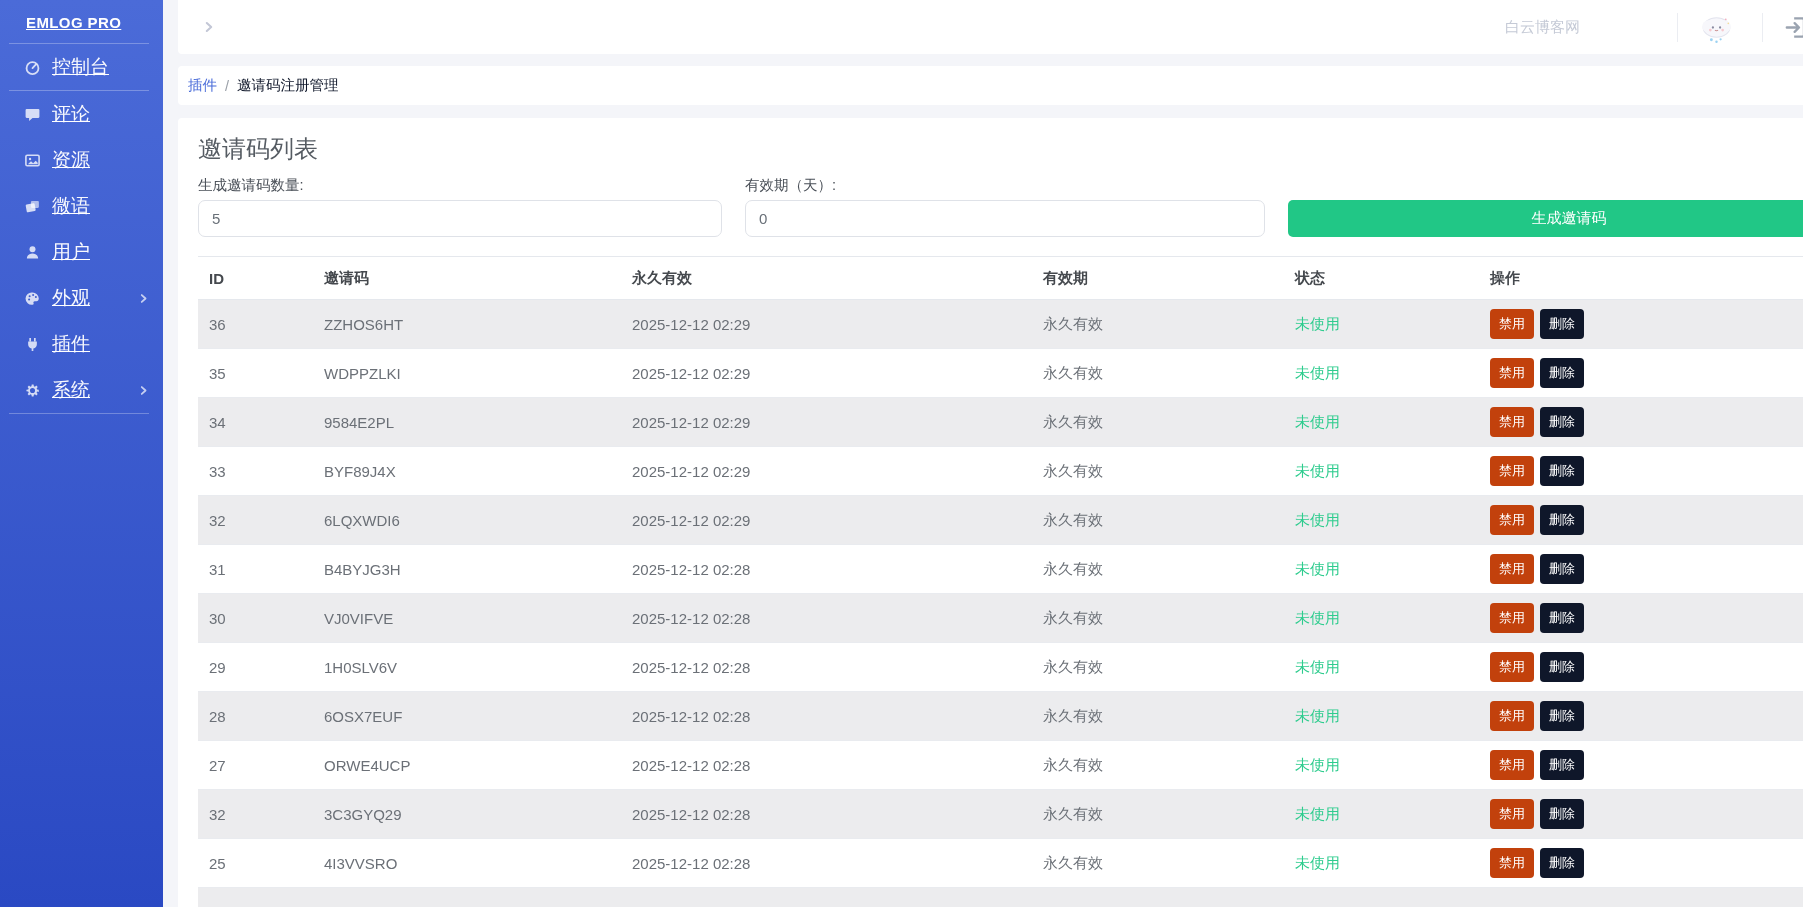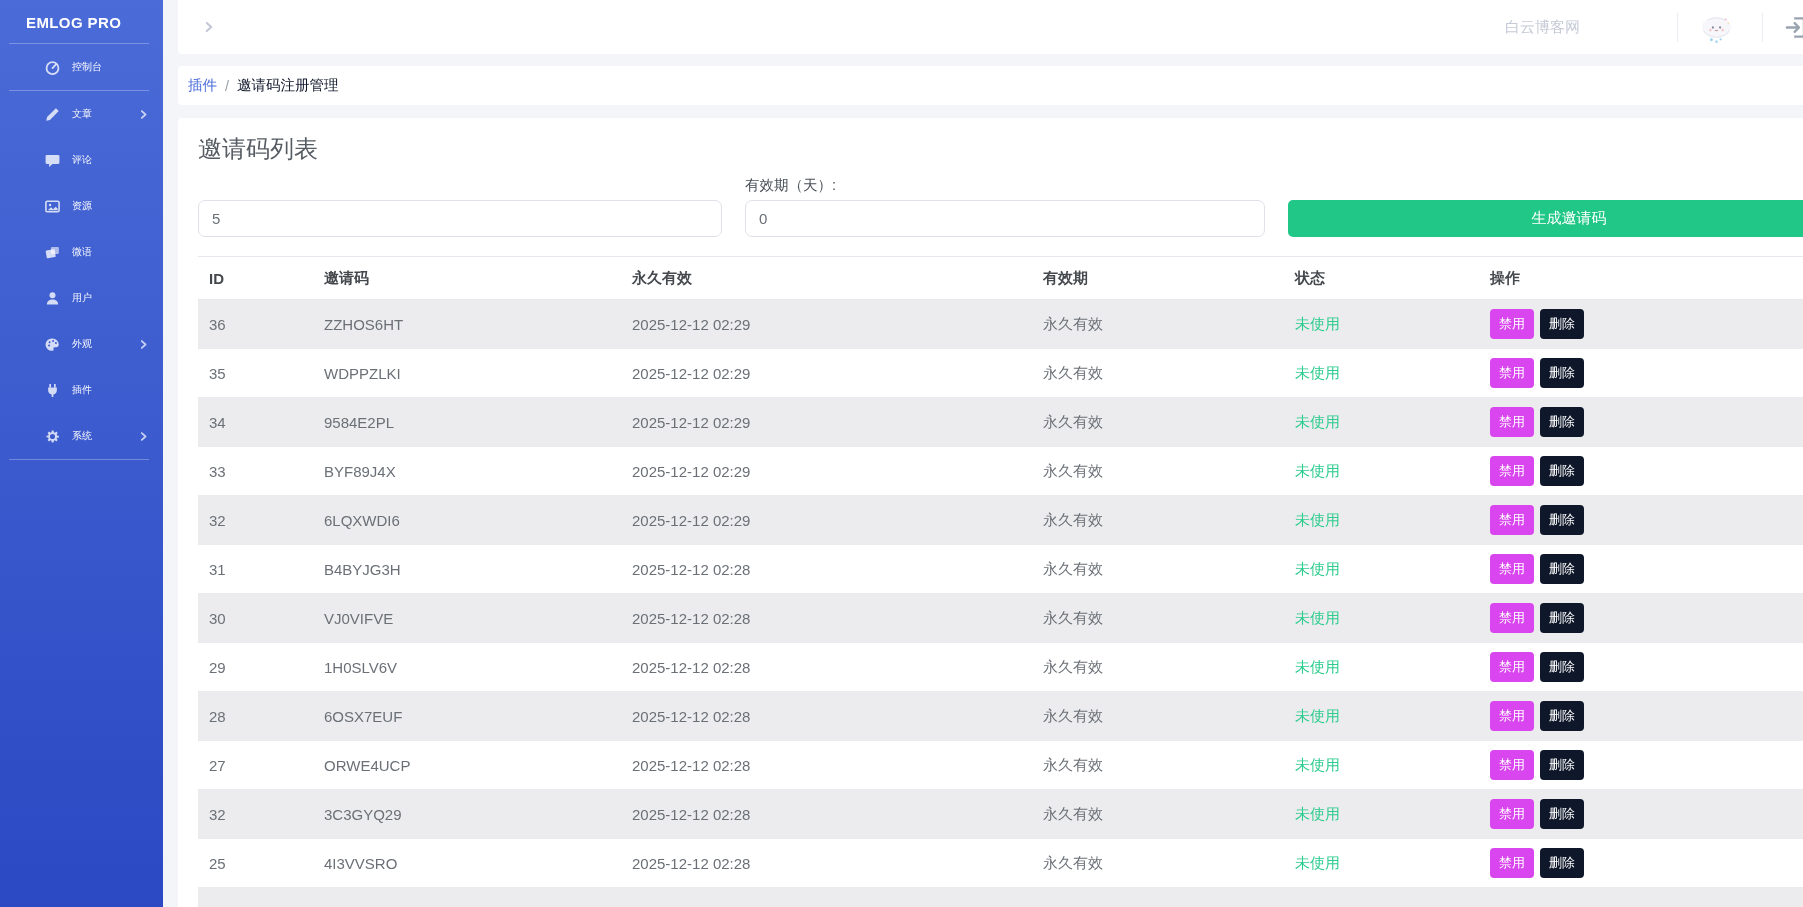--- a/index.html
+++ b/index.html
@@ -2,24 +2,24 @@
 <html><head>
 <meta charset="utf-8">
 <style>
   * { margin:0; padding:0; box-sizing:border-box; }
   html,body { width:1803px; height:907px; overflow:hidden; }
   body { font-family:"Liberation Sans","DejaVu Sans",sans-serif; background:#f4f5f9; }
   .page { position:relative; width:1803px; height:907px; overflow:hidden; }
 
   
   .sidebar { position:absolute; left:0; top:0; width:163px; height:907px;
-    background:linear-gradient(180deg,#4b6bd8 0%,#2a49c3 100%); color:#fff; z-index:5; }
+    background:linear-gradient(180deg,#4b6bd8 0%,#2a49c3 100%); color:#fff; z-index:5;text-decoration:underline; }
   .logo { padding:14px 0 0 26px; font-size:15px; font-weight:bold; letter-spacing:.4px; height:43px; }
   .sb-divider { border-top:1px solid rgba(255,255,255,.28); margin:0 14px 0 9px; }
-  .menu-item { height:46px; display:flex; align-items:center; padding:0 14px 0 24px; cursor:pointer; font-size:10px;margin-left:20px; }
+  .menu-item { height:46px; display:flex; align-items:center; padding:0 14px 0 24px; cursor:pointer; font-size:19px; }
   .menu-item .mi-icon { width:17px; height:17px; margin-right:11px; color:rgba(255,255,255,.78); flex:0 0 17px; }
   .menu-item .mi-icon svg { width:17px; height:17px; display:block; }
   .menu-item .mi-label { color:rgba(255,255,255,.96); flex:1 1 auto; }
   .menu-item .mi-chevron { width:11px; height:11px; color:rgba(255,255,255,.7); }
   .menu-item .mi-chevron svg { width:11px; height:11px; display:block; }
 
   
   .content { position:absolute; left:178px; top:0; width:1692px; }
 
   .topbar { position:relative; height:54px; background:#fff; border-radius:0 0 4px 4px; }
@@ -57,21 +57,21 @@
     color:#fff; font-size:15px; cursor:pointer; font-family:"Liberation Sans","DejaVu Sans",sans-serif; }
 
   table.codes { margin-top:19px; width:1652px; border-collapse:collapse; table-layout:fixed; }
   table.codes th { text-align:left; font-size:15px; font-weight:bold; color:#45494e;
     padding:0 11px; height:43px; border-top:1px solid #e5e8ed; border-bottom:1px solid #e5e8ed; }
   table.codes td { font-size:15px; color:#6b7077; padding:0 11px; height:49px; border-bottom:1px solid #e9ebef; }
   table.codes tbody tr:nth-child(odd) { background:#ececee; }
   .status-unused { color:#2ecc8e; }
   .row-btn { display:inline-block; border:none; border-radius:4px; color:#fff; font-size:13px;
     padding:6px 9px; cursor:pointer; font-family:"Liberation Sans","DejaVu Sans",sans-serif; }
-  .btn-disable { background:#d946ef; margin-right:6px; }
+  .btn-disable { background:#c2410c; margin-right:6px; }
   .btn-delete { background:#0f172a; }
 </style>
 </head>
 <body>
 
 <div class="page">
 
   <aside class="sidebar">
     <div class="logo">EMLOG PRO</div>
     <div class="sb-divider"></div>
@@ -79,33 +79,20 @@
         <div class="menu-item">
           <span class="mi-icon">
             <svg viewBox="0 0 16 16">
               <circle cx="8" cy="8.6" r="5.6" fill="none" stroke="currentColor" stroke-width="1.7"></circle>
               <path d="M8 8.6 11 5.4" stroke="currentColor" stroke-width="1.7" stroke-linecap="round"></path>
             </svg>
           </span>
           <span class="mi-label">控制台</span>
         </div>
         <div class="sb-divider"></div>
-        <div class="menu-item">
-          <span class="mi-icon">
-            <svg viewBox="0 0 16 16">
-              <path d="M11.2 2.1l2.7 2.7-8.3 8.3-3.5.8.8-3.5z" fill="currentColor"></path>
-            </svg>
-          </span>
-          <span class="mi-label">文章</span>
-          <span class="mi-chevron">
-            <svg viewBox="0 0 16 16">
-              <path d="M5.5 3 11 8 5.5 13" fill="none" stroke="currentColor" stroke-width="2.6" stroke-linecap="round" stroke-linejoin="round"></path>
-            </svg>
-          </span>
-        </div>
         <div class="menu-item">
           <span class="mi-icon">
             <svg viewBox="0 0 16 16">
               <path d="M2.5 2.8h11a1 1 0 0 1 1 1v6.4a1 1 0 0 1-1 1H8l-3.2 2.8v-2.8H2.5a1 1 0 0 1-1-1V3.8a1 1 0 0 1 1-1z" fill="currentColor"></path>
             </svg>
           </span>
           <span class="mi-label">评论</span>
         </div>
         <div class="menu-item">
           <span class="mi-icon">
@@ -218,20 +205,21 @@
       <a class="crumb-link">插件</a>
       <span class="crumb-sep">/</span>
       <span class="crumb-current">邀请码注册管理</span>
     </div>
 
     <section class="main-card">
       <h1 class="page-title">邀请码列表</h1>
 
       <div class="form-row">
         <div class="form-col col-count">
+          <label class="form-label">生成邀请码数量:</label>
           <input class="form-input" type="text" value="5" style="">
         </div>
         <div class="form-col col-days">
           <label class="form-label">有效期（天）:</label>
           <input class="form-input" type="text" value="0" style="">
         </div>
         <div class="form-col col-btn">
           <button class="gen-btn">生成邀请码</button>
         </div>
       </div>

